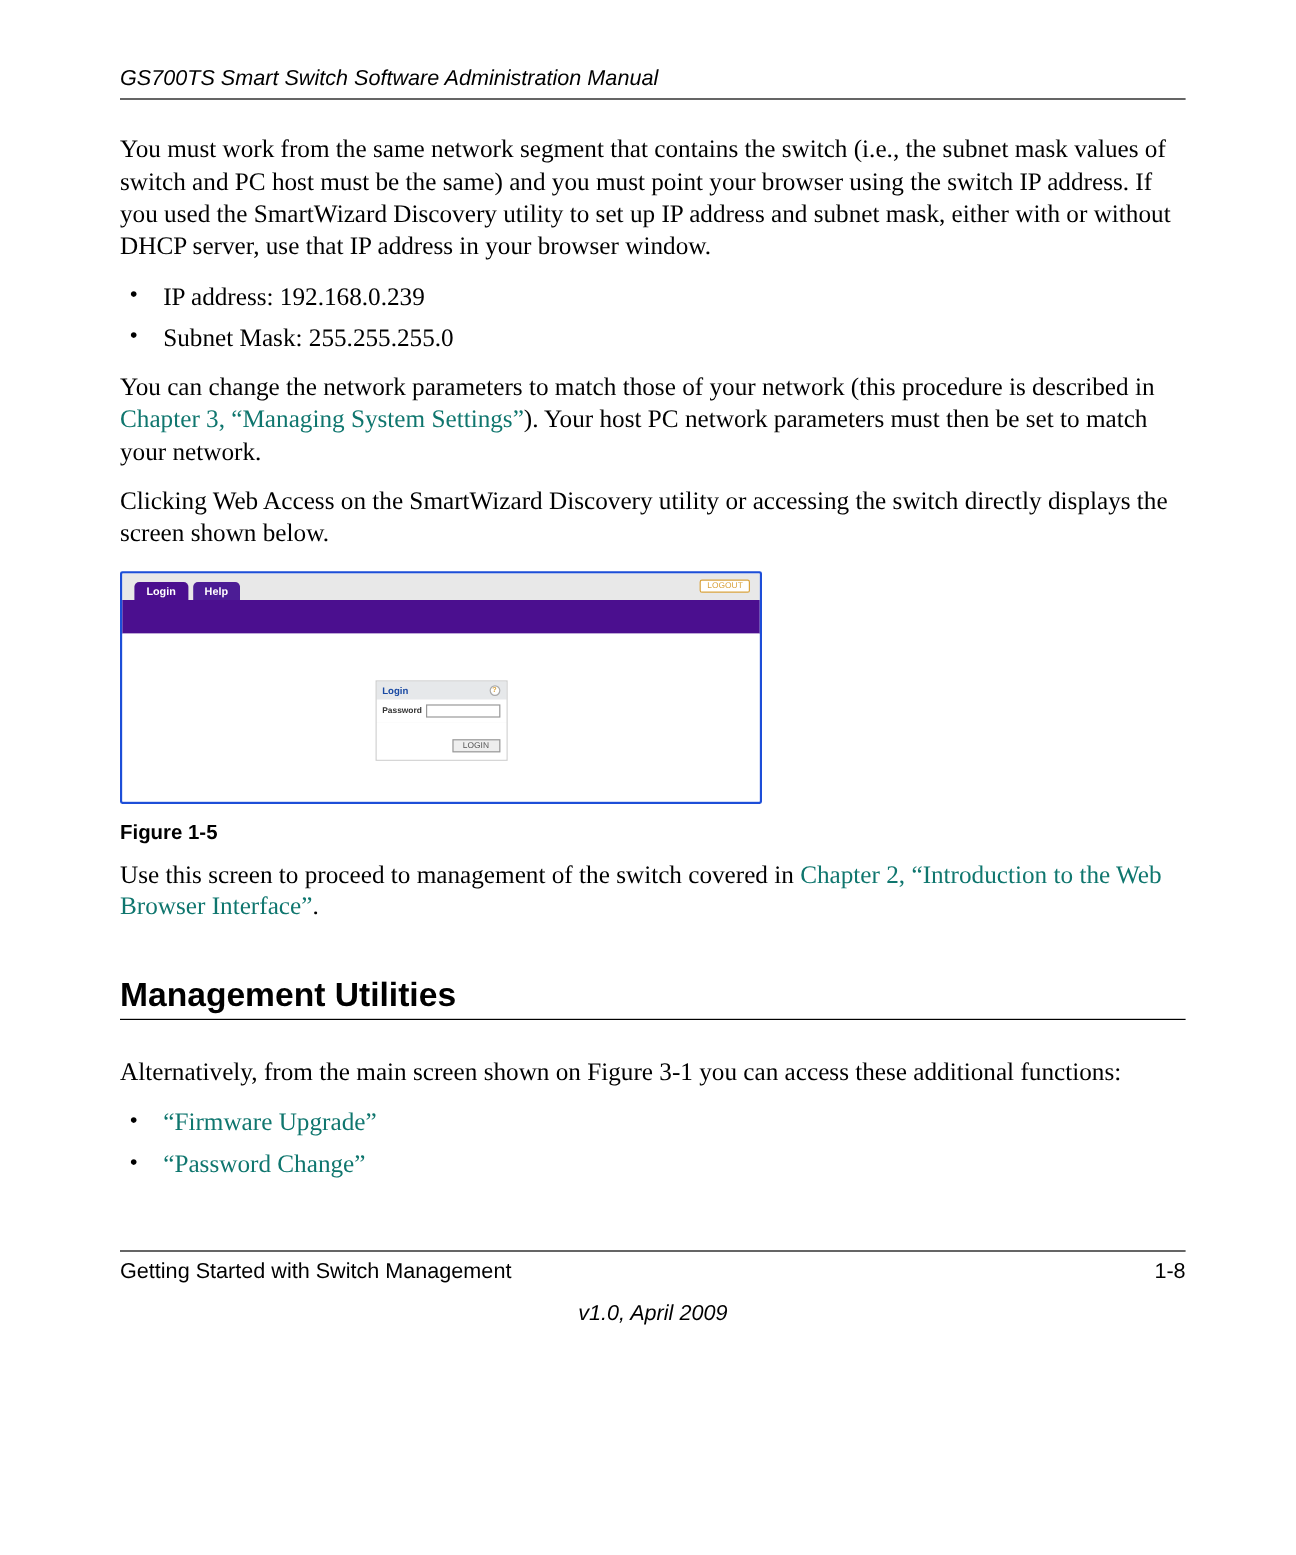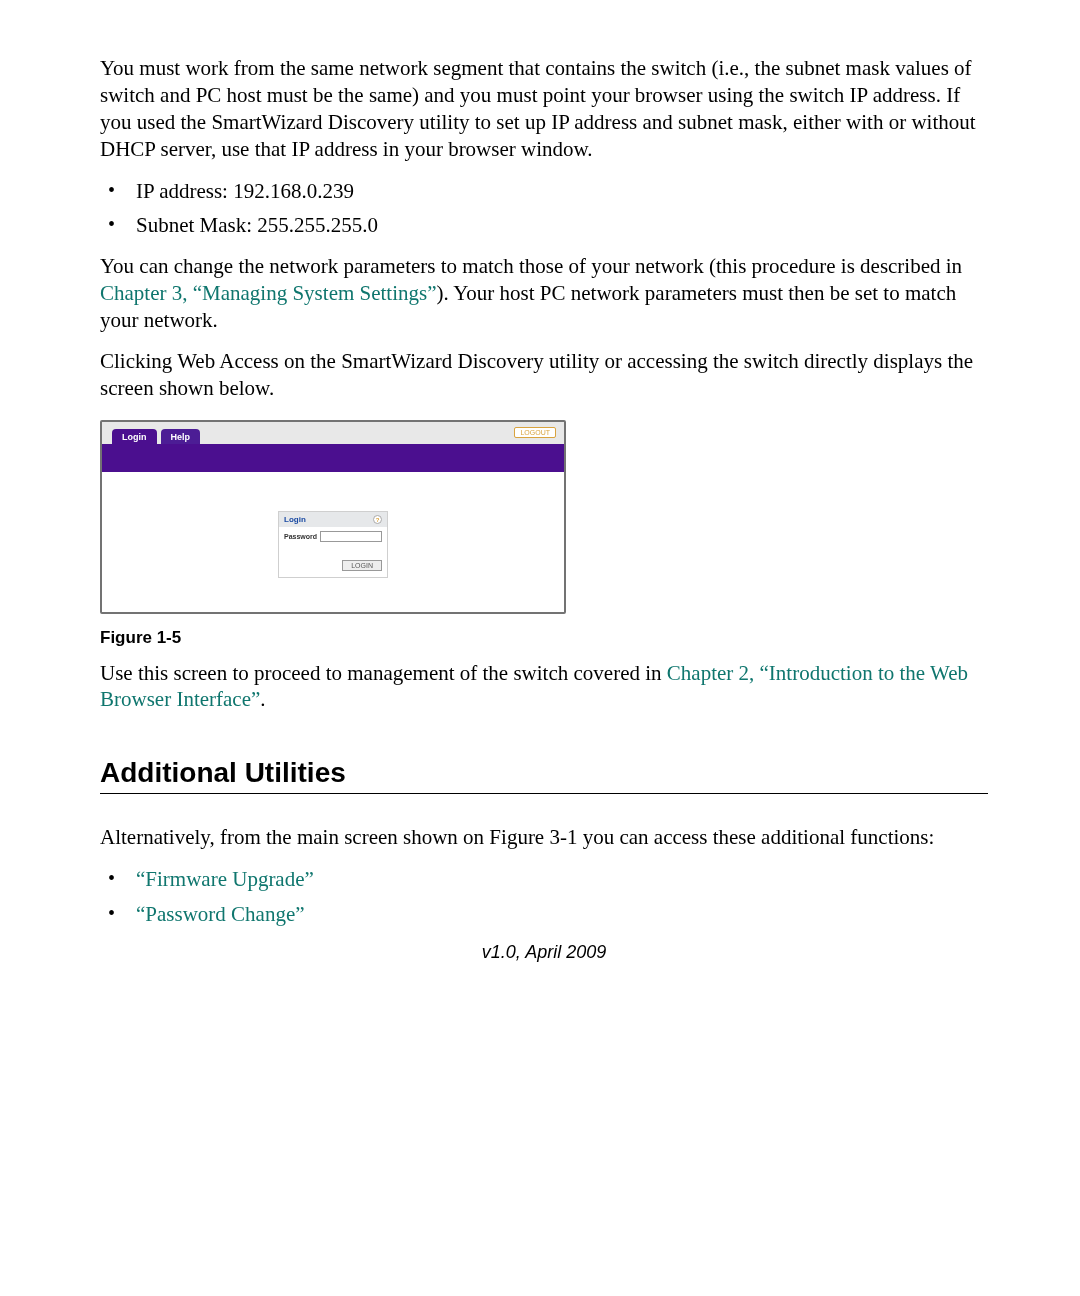--- a/index.html
+++ b/index.html
@@ -55,22 +55,22 @@
     font-size: 28px;
     font-weight: bold;
     margin: 44px 0 6px 0;
     border-bottom: 1.5px solid #000;
     padding-bottom: 4px;
   }
   .sp { height: 24px; }
 
   
   .shot {
-    width: 466px;
-    border: 2px solid #737373;
+    width: 535px;
+    border: 2px solid #1d4ed8;
     border-radius: 2px;
     background: #fff;
     margin-top: 18px;
   }
   .shot-tabs {
     display: flex;
     align-items: flex-end;
     height: 22px;
     background: #e8e8e8;
     border-bottom: 0;
@@ -173,20 +173,21 @@
     font-family: Arial, Helvetica, sans-serif;
     font-size: 18px;
     margin-top: 14px;
   }
 </style>
 </head>
 <body>
 
 <div class="page">
 
+  <div class="header-bar">GS700TS Smart Switch Software Administration Manual</div>
 
   <p>You must work from the same network segment that contains the switch (i.e., the subnet mask values of switch and PC host must be the same) and you must point your browser using the switch IP address. If you used the SmartWizard Discovery utility to set up IP address and subnet mask, either with or without DHCP server, use that IP address in your browser window.</p>
 
 
   <ul class="bullets">
     <li>IP address: 192.168.0.239</li>
     <li>Subnet Mask: 255.255.255.0</li>
   </ul>
 
   <p>
@@ -220,30 +221,34 @@
       </div>
     </div>
   </div>
 
   <div class="figcap">Figure 1-5</div>
 
   <p>
     <span>Use this screen to proceed to management of the switch covered in </span><a href="#" class="xref">Chapter 2, “Introduction to the Web Browser Interface”</a><span>.</span>
   </p>
 
-  <h2 class="section">Additional Utilities</h2>
+  <h2 class="section">Management Utilities</h2>
 
   <div class="sp"></div>
 
   <p>Alternatively, from the main screen shown on Figure 3-1 you can access these additional functions:</p>
 
   <ul class="bullets">
     <li>
       <a href="#" class="xref">“Firmware Upgrade”</a>
     </li>
     <li>
       <a href="#" class="xref">“Password Change”</a>
     </li>
   </ul>
 
+  <div class="footer-rule">
+    <span>Getting Started with Switch Management</span>
+    <span>1-8</span>
+  </div>
   <div class="version">v1.0, April 2009</div>
 
 </div>
 
 </body></html>

